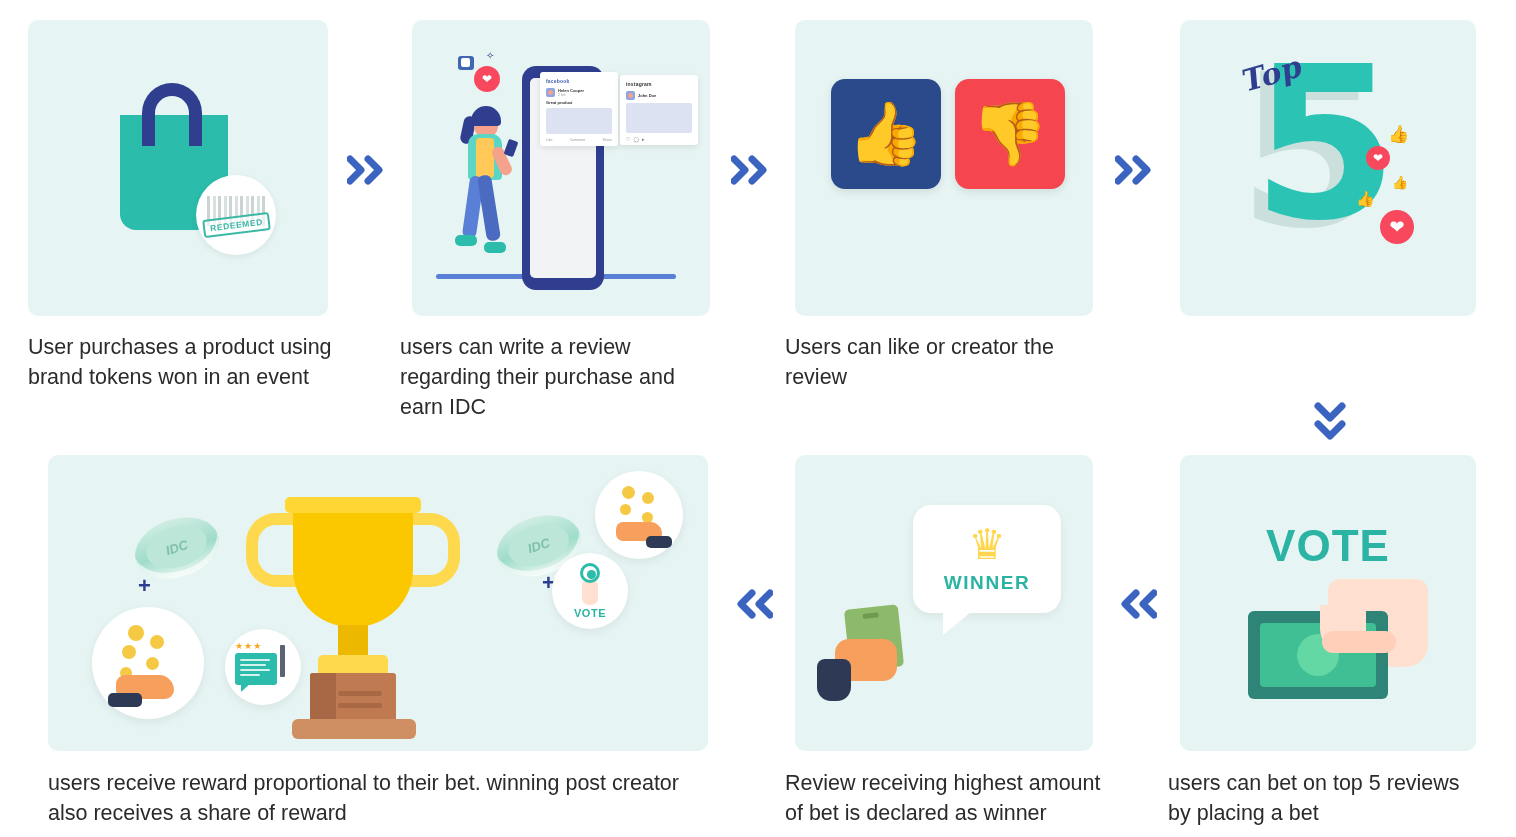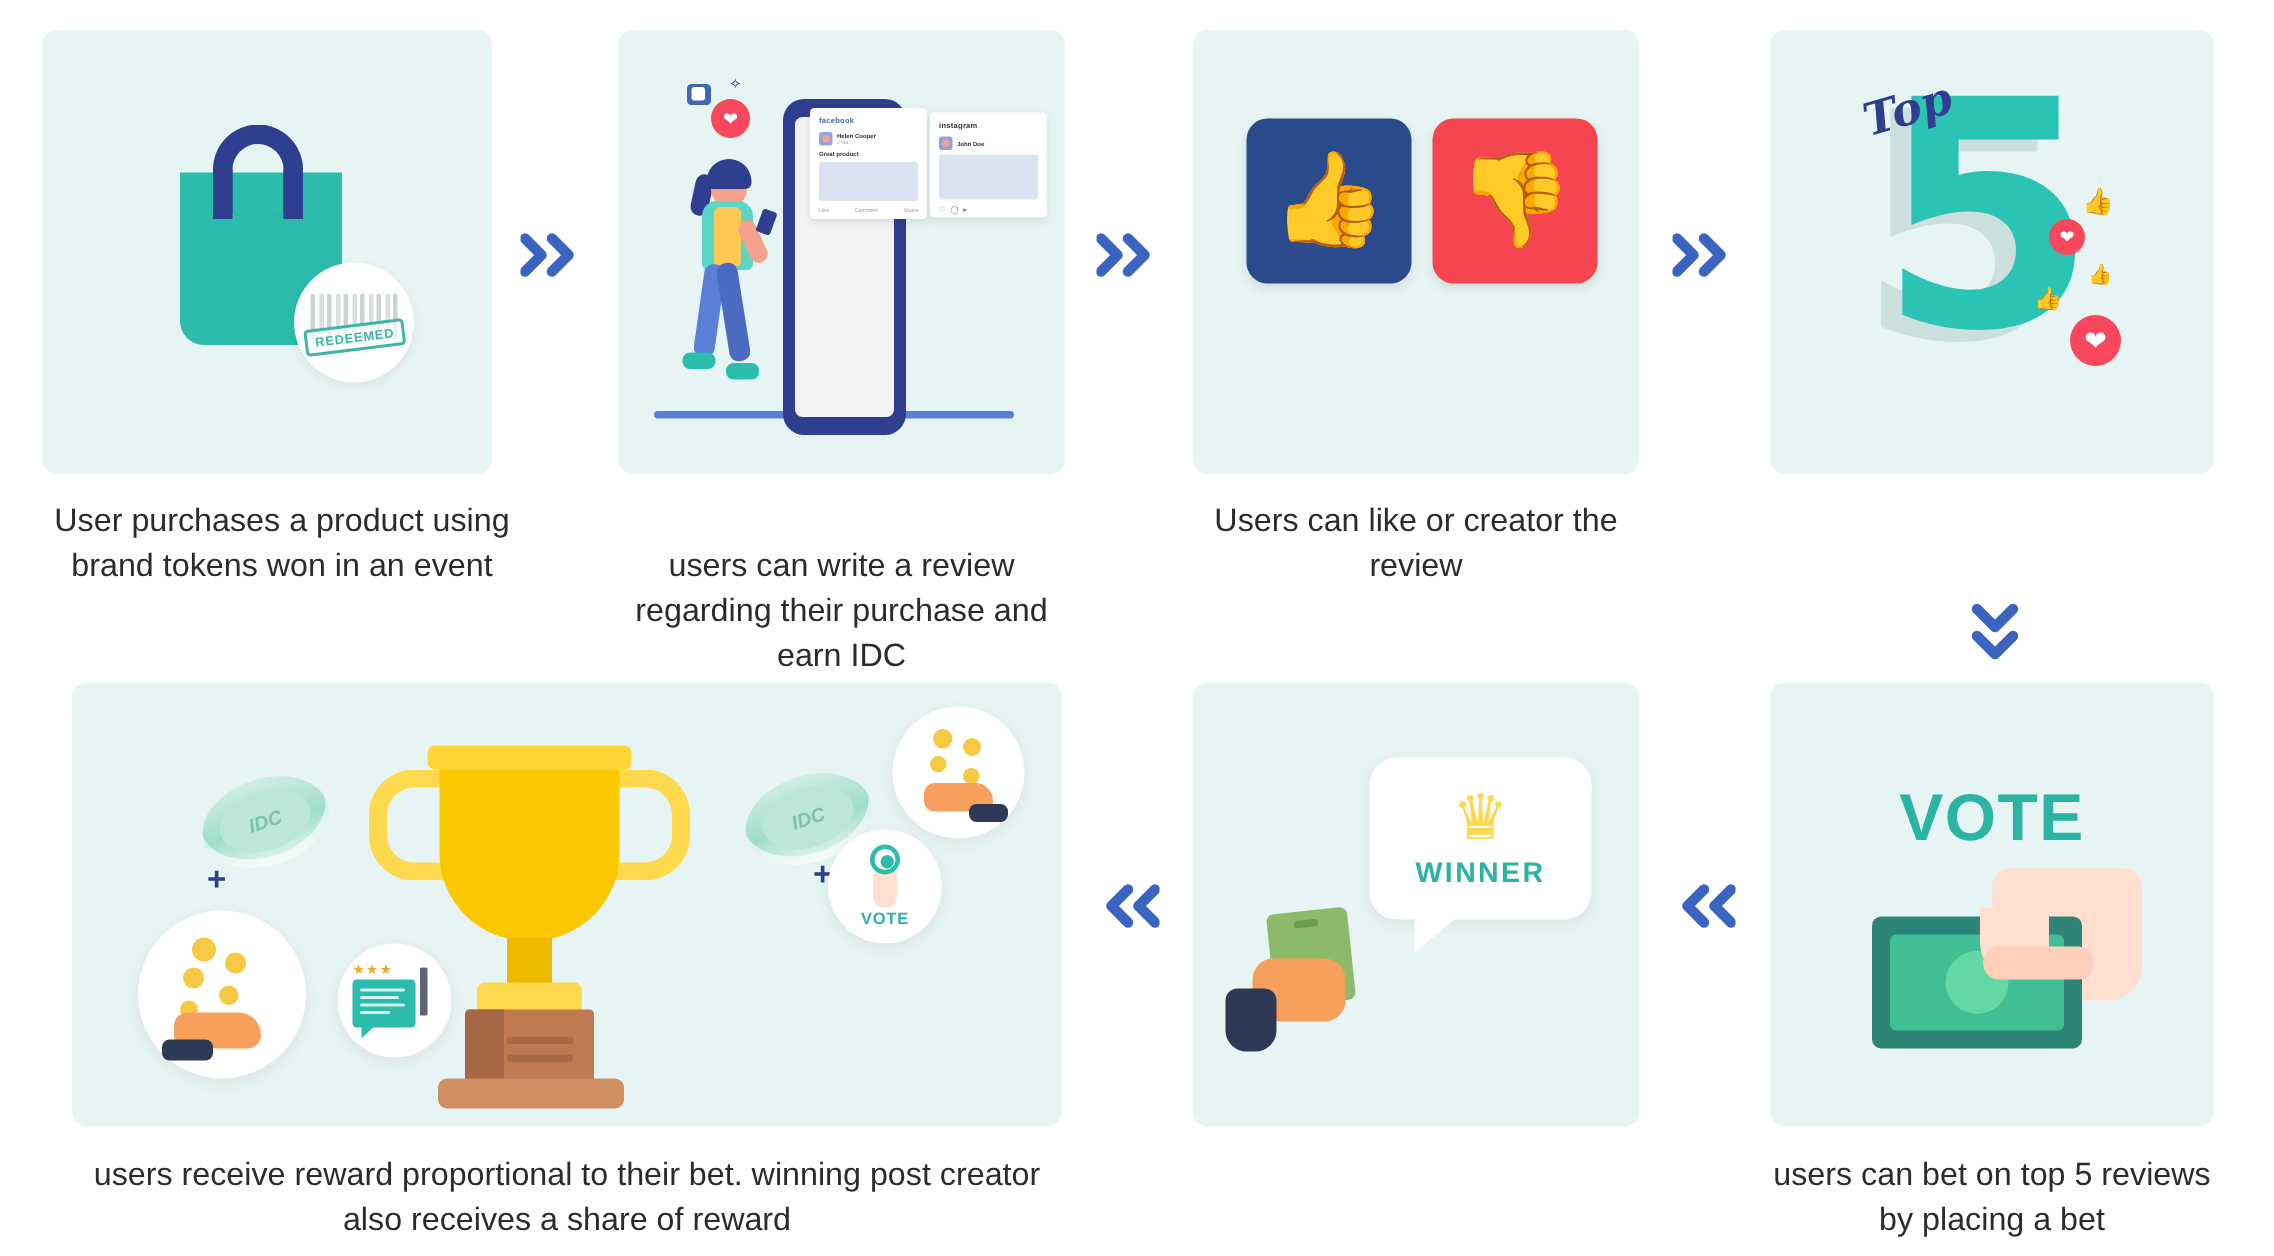--- a/index.html
+++ b/index.html
@@ -12,21 +12,20 @@
   }
   .flow { position: relative; width: 1516px; height: 837px; }
 
   .panel {
     position: absolute;
     background: #E6F5F3;
     border-radius: 10px;
   }
   .caption {
     position: absolute;
-    text-align: center;
     font-size: 21.5px;
     line-height: 30px;
     color: #2b2b2b;
     font-family: "Liberation Sans", sans-serif;
   }
   .arrow {
     position: absolute;
     color: #3B63C0;
     font-weight: bold;
     display: flex;
@@ -424,21 +423,21 @@
         </div>
         <div class="post-img" style="height:30px;"></div>
         <div class="ig-icons">
           <span>♡</span>
           <span>◯</span>
           <span>▸</span>
         </div>
       </div>
     </div>
   </div>
-  <div class="caption" style="left:400px; top:332px; width:322px;margin-top:30px;">users can write a review regarding their purchase and earn IDC</div>
+  <div class="caption" style="left:400px; top:332px; width:322px;">users can write a review regarding their purchase and earn IDC</div>
 
   <div class="arrow" style="left:728px; top:148px; width:48px; height:44px;">
     <svg width="42" height="30" viewBox="0 0 42 30">
       <path d="M3 4 L14 15 L3 26" stroke="#3B63C0" stroke-width="7" fill="none" stroke-linecap="round" stroke-linejoin="round"></path>
       <path d="M21 4 L32 15 L21 26" stroke="#3B63C0" stroke-width="7" fill="none" stroke-linecap="round" stroke-linejoin="round"></path>
     </svg>
   </div>
 
   <div class="panel" style="left:795px; top:20px; width:298px; height:296px;">
     <div class="ill">
@@ -500,20 +499,21 @@
     <div class="ill">
       <div class="bubble">
         <div class="crown">♛</div>
         <div class="winner-word">WINNER</div>
       </div>
       <div class="cash-stack"></div>
       <div class="cash-hand"></div>
       <div class="cash-cuff"></div>
     </div>
   </div>
+  <div class="caption" style="left:785px; top:768px; width:318px;">Review receiving highest amount of bet is declared as winner</div>
 
   <div class="arrow" style="left:728px; top:582px; width:48px; height:44px;">
     <svg width="42" height="30" viewBox="0 0 42 30">
       <path d="M21 4 L10 15 L21 26" stroke="#3B63C0" stroke-width="7" fill="none" stroke-linecap="round" stroke-linejoin="round"></path>
       <path d="M39 4 L28 15 L39 26" stroke="#3B63C0" stroke-width="7" fill="none" stroke-linecap="round" stroke-linejoin="round"></path>
     </svg>
   </div>
 
   <div class="panel" style="left:48px; top:455px; width:660px; height:296px; overflow:hidden;">
     <div class="ill">

